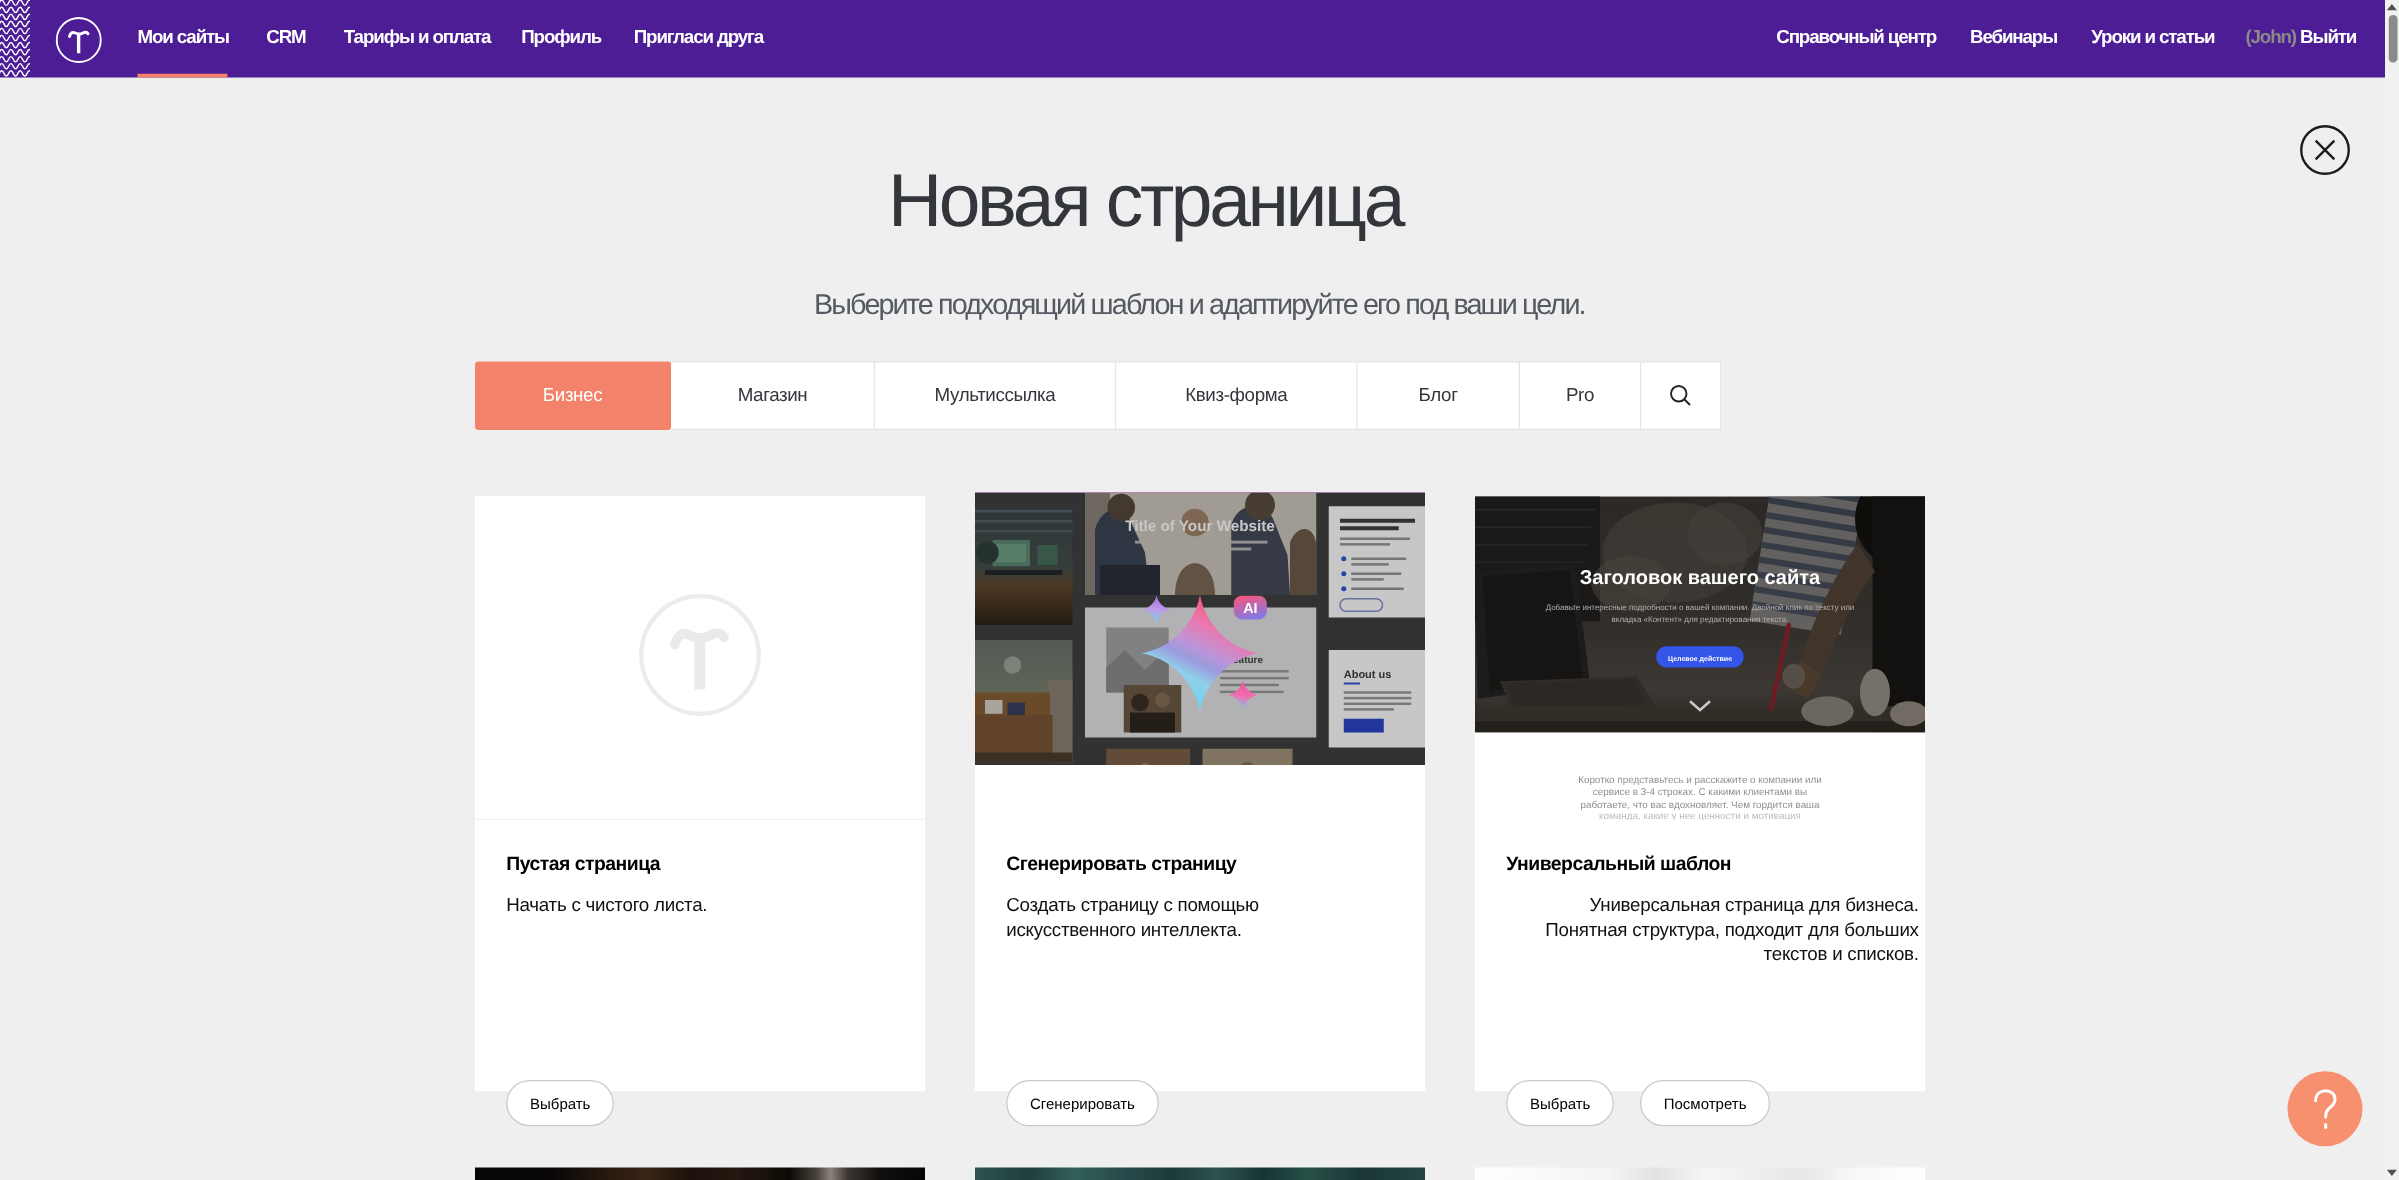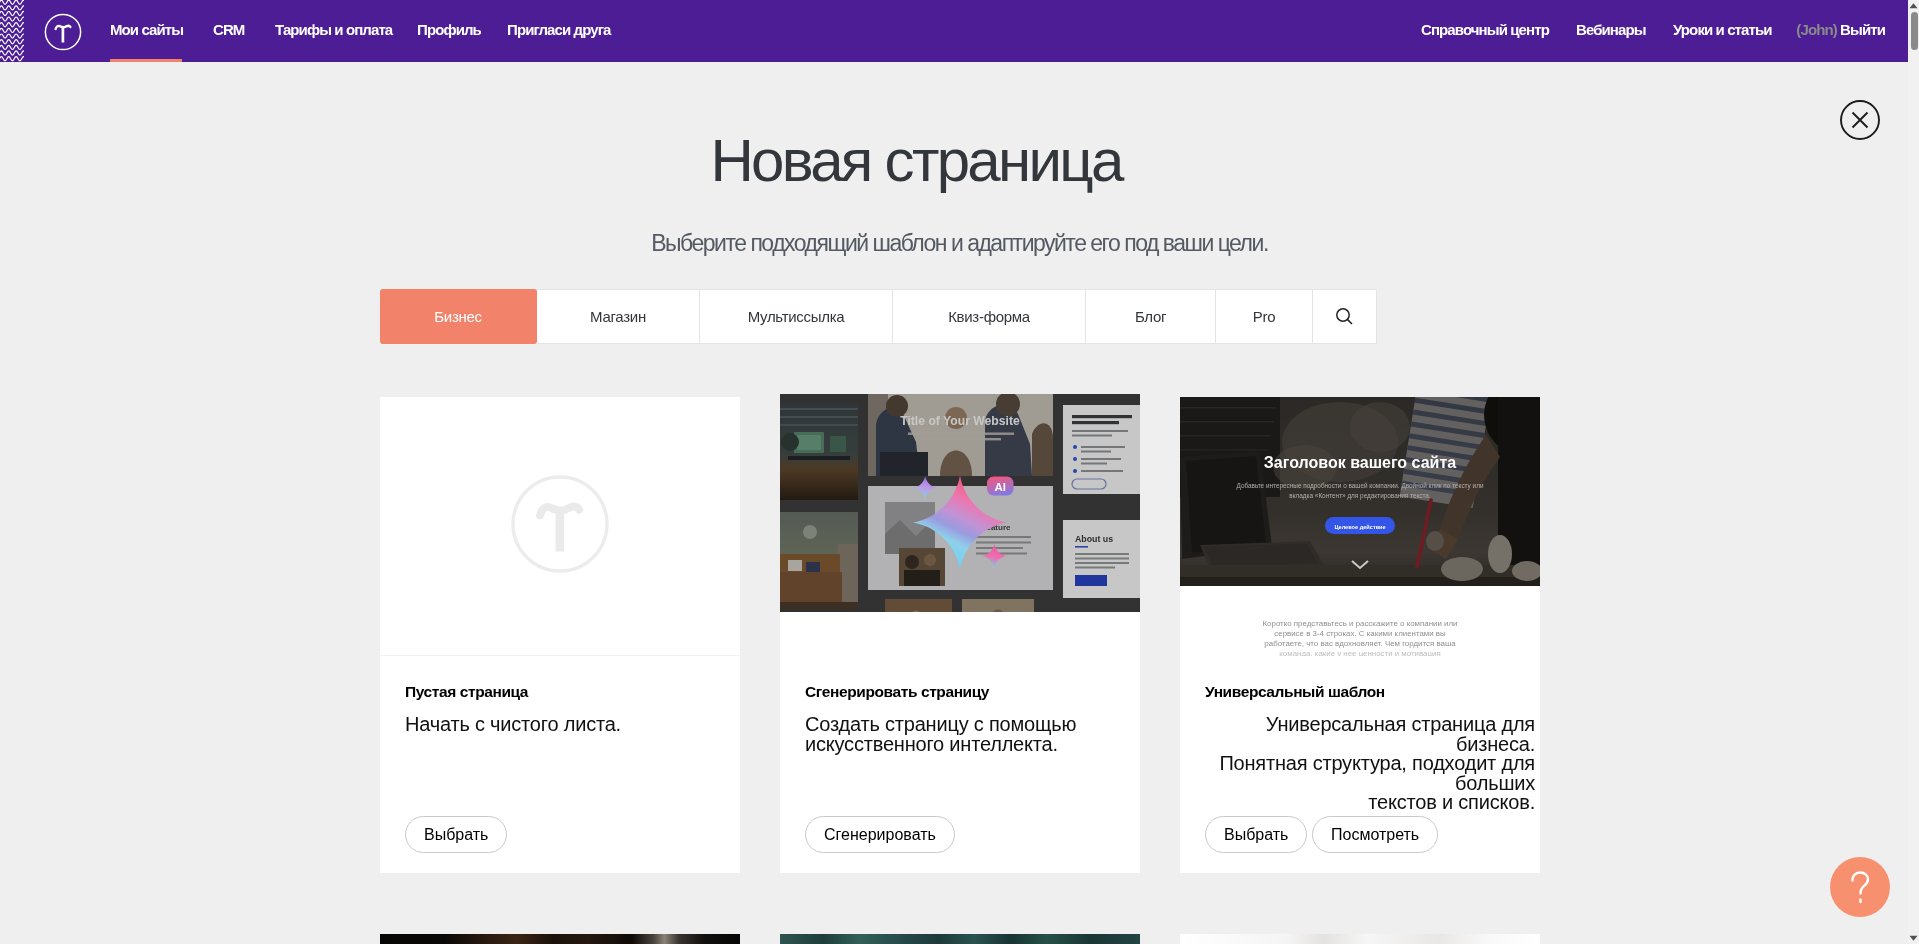--- a/index.html
+++ b/index.html
@@ -24,25 +24,25 @@
   
   #tabs { position:absolute; left:380px; top:289px; width:1160px; height:55px; display:flex; }
   .tab { height:55px; background:#fff; border:1px solid #e4e4e4; border-left:none;
     display:flex; align-items:center; justify-content:center;
     font-size:15px; letter-spacing:-0.3px; color:#33363b; }
   .tab.active { background:#f3826a; border-color:#f3826a; color:#fff; border-radius:3px; }
   
   .card { position:absolute; width:360px; background:#fff; }
   .card .img { position:absolute; left:0; top:0; width:360px; height:259px; overflow:hidden; }
   .card .ttl { position:absolute; left:25px; top:286px; font-size:15.5px; letter-spacing:-0.4px; font-weight:bold; color:#000; }
-  .card .desc { position:absolute; left:25px; top:318px; width:330px; font-size:20px;
+  .card .desc { position:absolute; left:25px; top:318px; width:330px; font-size:15px;
     letter-spacing:-0.2px; line-height:19.5px; color:#111; }
   .btn { position:absolute; height:37px; border:1px solid #c9c9c9; border-radius:19px;
     background:#fff; display:flex; align-items:center; justify-content:center;
-    font-size:16px; color:#000; padding:0 18px; white-space:nowrap; }
+    font-size:12px; color:#000; padding:0 18px; white-space:nowrap;margin-top:48px; }
   
   #help { position:absolute; left:1830px; top:857px; width:60px; height:60px;
     border-radius:50%; background:#f7906e; }
 </style>
 </head>
 <body>
 
 <div id="nav">
   <svg class="abs" style="left:0;top:0" width="24" height="62" viewBox="0 0 24 62">
       <path d="M-0.5 2.2 q1.85 -4.2 3.7 0 t3.7 0 t3.7 0 t3.7 0 t3.7 0 t3.7 0 t3.7 0" fill="none" stroke="#fff" stroke-width="1.15"></path>

